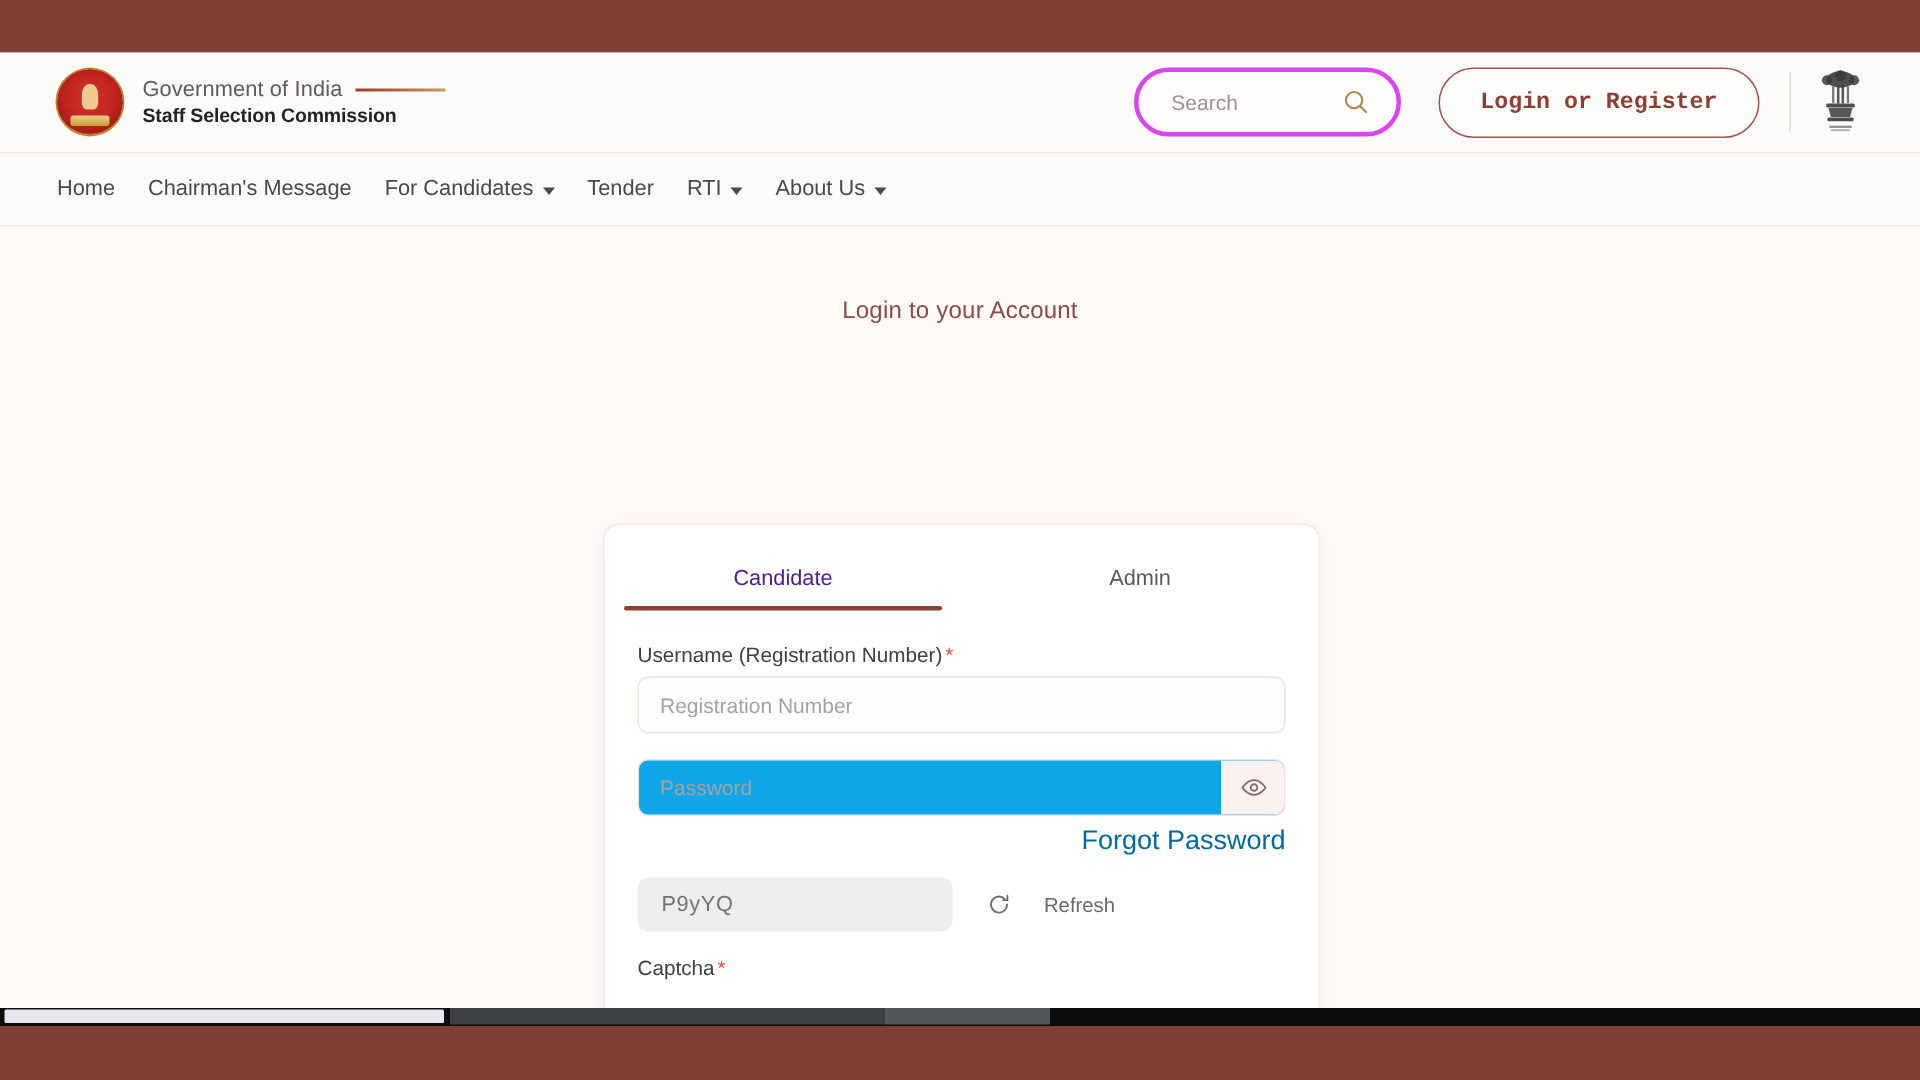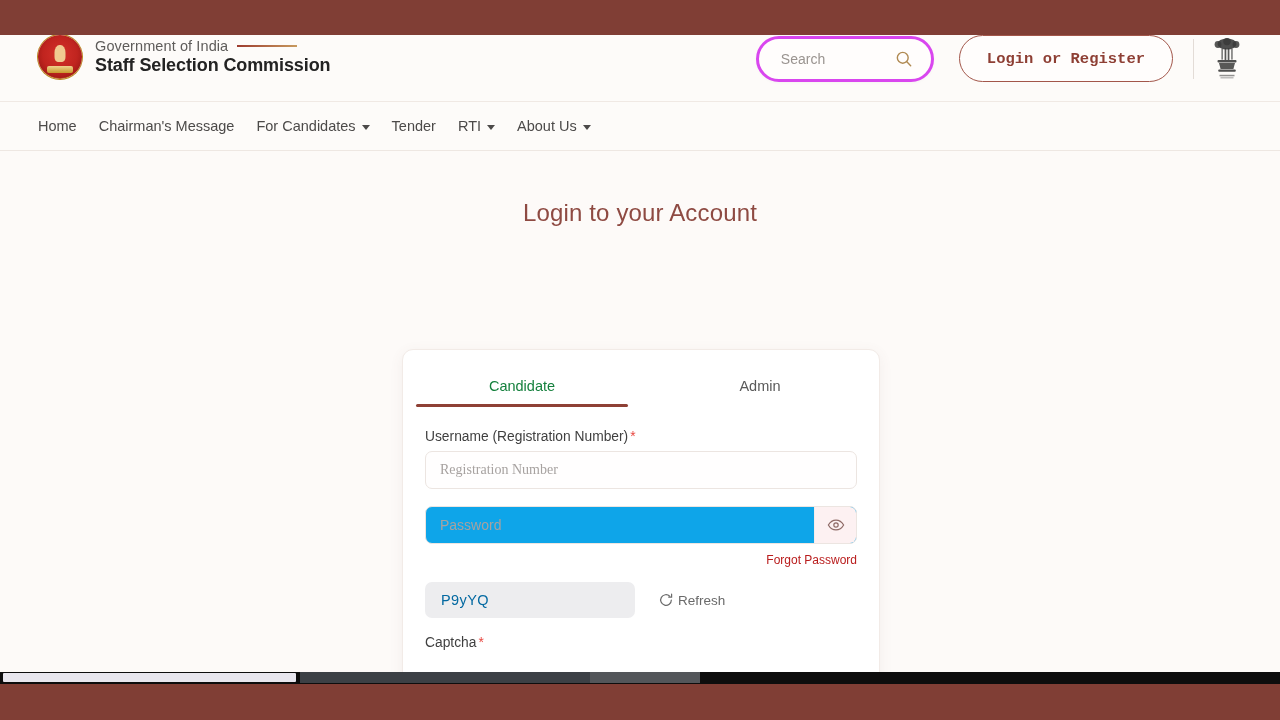--- a/index.html
+++ b/index.html
@@ -33,21 +33,21 @@
     background: #fdfaf8;
     overflow: hidden;
   }
 
   
   .site-header {
     position: relative;
     height: 66px;
     background: #fdfbf9;
     display: flex;
-    align-items: flex-start;
+    align-items: center;
     padding: 0 38px;
   }
 
   .brand {
     display: flex;
     align-items: center;
     gap: 13px;
   }
 
   .ssc-emblem {
@@ -90,21 +90,21 @@
     font-size: 14.5px;
     color: #5e5c5a;
     letter-spacing: .1px;
   }
   .gov-rule {
     display: inline-block;
     width: 60px; height: 1.4px;
     background: linear-gradient(90deg, #9d3b2f, #c79a5e);
   }
   .brand-line2 {
-    font-size: 18px;
+    font-size: 13px;
     font-weight: bold;
     color: #232323;
     letter-spacing: -.1px;
   }
 
   .header-right {
     margin-left: auto;
     display: flex;
     align-items: center;
     gap: 0;
@@ -195,21 +195,21 @@
   
   .main {
     position: relative;
     height: 527px;
     background: #fdfaf8;
   }
 
   .page-title {
     text-align: center;
     padding-top: 48px;
-    font-size: 24px;
+    font-size: 16px;
     color: #8e4a42;
     letter-spacing: .15px;
   }
 
   .login-card {
     position: absolute;
     left: 402px;
     top: 198px;
     width: 478px;
     background: #ffffff;
@@ -225,21 +225,21 @@
   }
   .tab {
     flex: 1;
     text-align: center;
     padding: 11px 0 13px 0;
     font-size: 14.5px;
     color: #5a5a5a;
     cursor: pointer;
     position: relative;
   }
-  .tab.active { color: #15803d; }
+  .tab.active { color: #4c1d95; }
   .tab.active::after {
     content: "";
     position: absolute;
     left: 13px; right: 13px; bottom: 0;
     height: 3px;
     background: #8e4035;
     border-radius: 2px;
   }
 
   .card-body { padding: 22px 22px 28px 22px; }
@@ -252,21 +252,21 @@
   }
   .req { color: #e8463f; margin-left: 2px; }
 
   .text-input {
     width: 100%;
     height: 38px;
     border: 1px solid #ece5e1;
     border-radius: 7px;
     background: #fffefe;
     padding: 0 14px;
-    font-family: Liberation Serif, serif;
+    font-family: Liberation Sans, sans-serif;
     font-size: 14px;
     color: #3b3b3b;
     outline: none;
   }
   .text-input::placeholder { color: #a7a2a0; }
 
   .field-block { margin-bottom: 17px; }
 
   .pw-wrap {
     position: relative;
@@ -300,49 +300,49 @@
     justify-content: center;
     cursor: pointer;
     color: #8e6a66;
   }
 
   .forgot-row {
     text-align: right;
     margin-top: 6px;
   }
   .forgot-link {
-    font-size: 12px;
-    color: #b91c1c;
+    font-size: 18px;
+    color: #0369a1;
     text-decoration: none;
     cursor: pointer;
     margin-left: 47px;
   }
 
   .captcha-row {
     display: flex;
     align-items: center;
     margin-top: 14px;
     margin-bottom: 17px;
   }
   .captcha-box {
     width: 210px;
     height: 36px;
     background: #ededef;
     border-radius: 7px;
     display: flex;
     align-items: center;
     padding-left: 16px;
     font-size: 14.5px;
-    color: #0369a1;
+    color: #737373;
     letter-spacing: .4px;
   }
   .refresh-btn {
     display: flex;
     align-items: center;
-    gap: 4px;
+    gap: 22px;
     margin-left: 23px;
     background: none;
     border: none;
     font-family: "Liberation Sans", sans-serif;
     font-size: 13.5px;
     color: #6a6a6a;
     cursor: pointer;
   }
   .refresh-icon { display: flex; color: #6a6a6a; }
 

